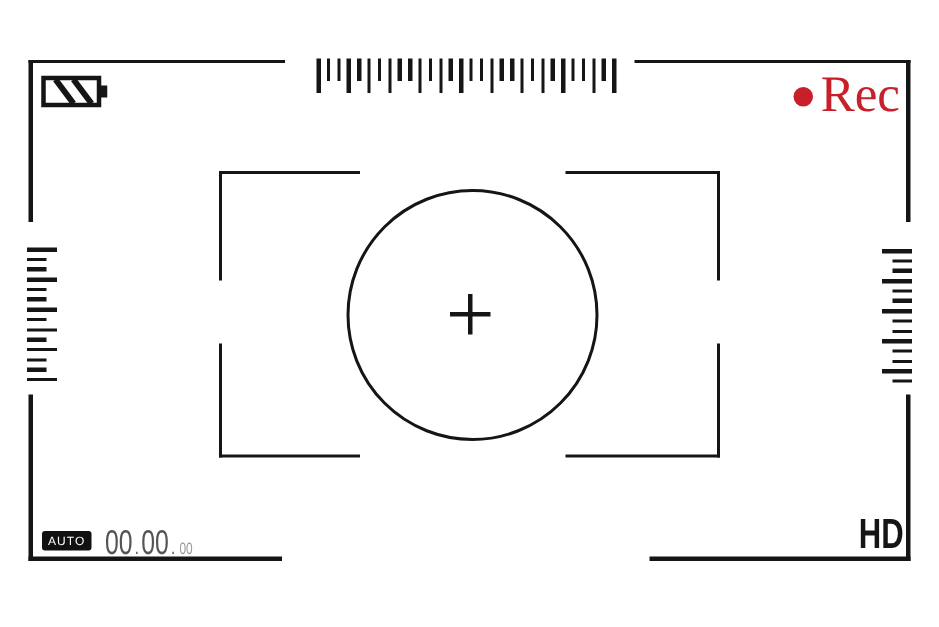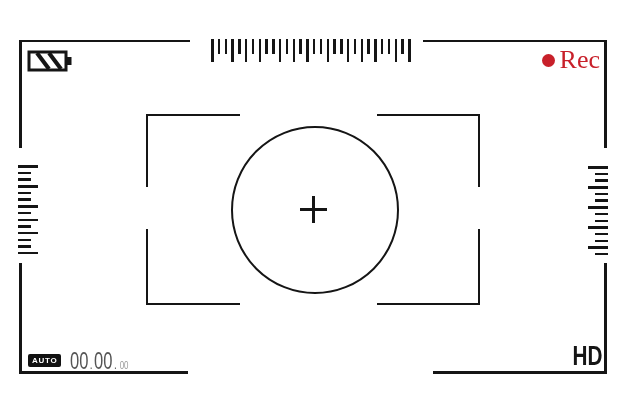--- a/index.html
+++ b/index.html
@@ -19,32 +19,32 @@
   .ruler-left .tick,.ruler-right .tick{height:2.5px;}
   .ruler-left .tick.l,.ruler-right .tick.l{width:20px;}
   .ruler-left .tick.s,.ruler-right .tick.s{width:13px;}
 
   
   .battery{position:absolute;left:27px;top:49px;}
 
   
   .rec{position:absolute;top:47px;right:26px;display:flex;align-items:center;gap:5px;}
   .rec-dot{width:13px;height:13px;border-radius:50%;}
-  .rec-label{font-family:"Liberation Serif", serif;font-size:26px;line-height:1;}
+  .rec-label{font-family:"Liberation Serif", serif;font-size:34px;line-height:1;}
 
   
   .focus-circle{position:absolute;left:231px;top:126px;width:164px;height:164px;
                 border:2.4px solid #151515;border-radius:50%;}
   .crosshair{position:absolute;left:300px;top:196px;width:27px;height:27px;}
   .crosshair .h{position:absolute;left:0;top:12.4px;width:27px;height:2.2px;background:#151515;}
   .crosshair .v{position:absolute;left:12.4px;top:0;width:2.2px;height:27px;background:#151515;}
 
   
   .auto-badge{position:absolute;left:28px;top:354px;background:#111;color:#fff;
-              font-size:8px;font-weight:bold;letter-spacing:.7px;padding:2.5px 4px 2px 4px;
+              font-size:8px;font-weight:normal;letter-spacing:.7px;padding:2.5px 4px 2px 4px;
               border-radius:2px;line-height:1;}
   .timecode{position:absolute;left:70px;top:350px;color:#555;transform:scaleX(.72);
             transform-origin:left top;white-space:nowrap;}
   .tc-big{font-size:23px;line-height:1;}
   .tc-sep{font-size:14px;margin:0 2px;}
   .tc-small{font-size:11px;color:#9a9a9a;margin-left:2px;}
   .hd{position:absolute;right:24px;top:342px;font-size:28px;font-weight:bold;color:#151515;
       transform:scaleX(.74);transform-origin:right top;line-height:1;}
 </style>
 </head>

